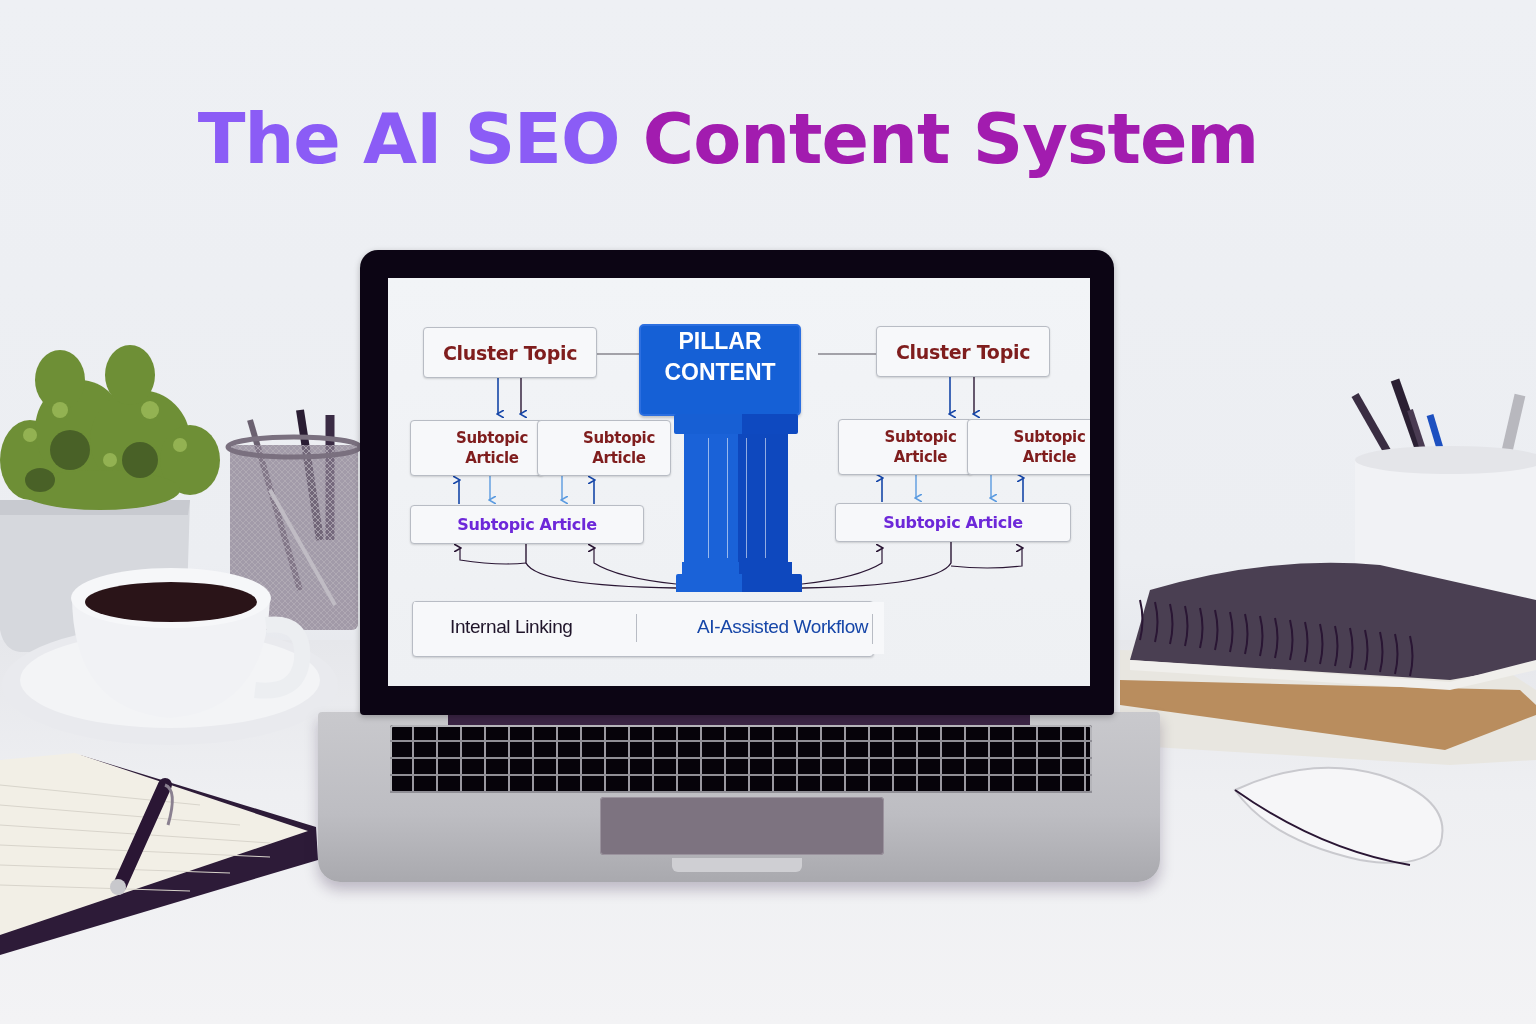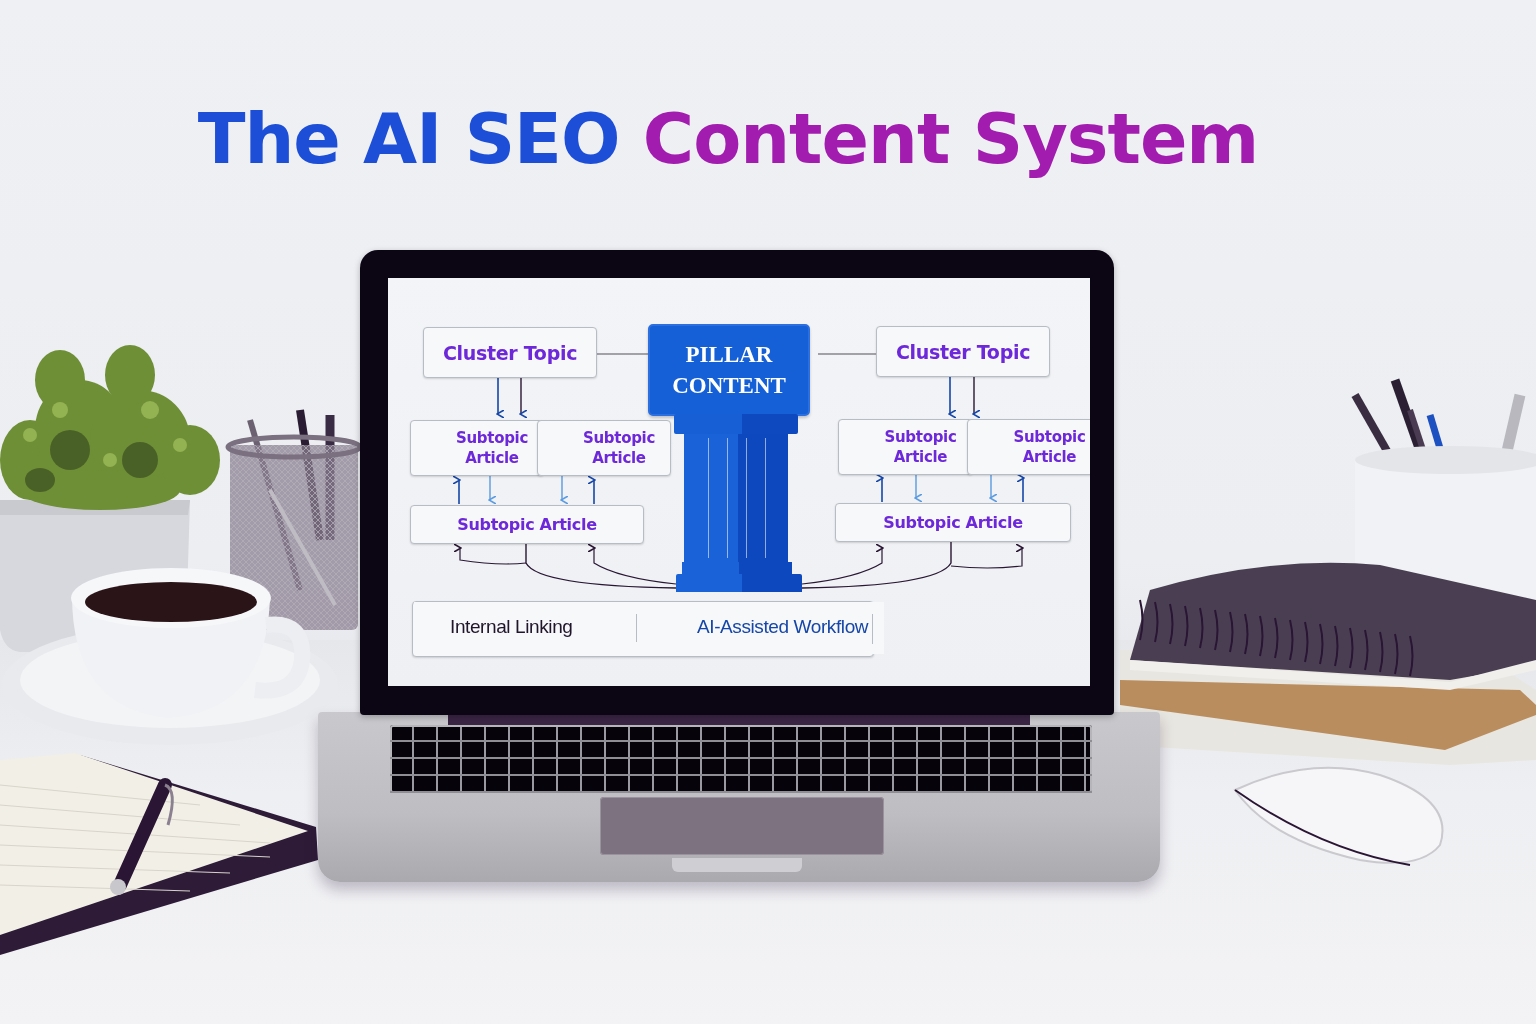--- a/index.html
+++ b/index.html
@@ -3,48 +3,48 @@
 <meta charset="utf-8">
 <style>
   html,body{margin:0;padding:0;}
   body{width:1536px;height:1024px;overflow:hidden;position:relative;
     background:linear-gradient(180deg,#eef0f4 0%,#eceef2 55%,#e4e6eb 70%,#ebecef 100%);
     font-family:"Liberation Sans","DejaVu Sans",sans-serif;}
   .abs{position:absolute;}
   
   #headline{left:0;top:98px;width:1456px;text-align:center;font-size:70px;font-weight:bold;
     letter-spacing:-1px;font-family:"DejaVu Sans","Liberation Sans",sans-serif;}
-  #headline .blue{color:#1d4ed8;}
+  #headline .blue{color:#8b5cf6;}
   #headline .dark{color:#a21caf;font-weight:bold;}
   
   #desk{left:0;top:640px;width:1536px;height:384px;background:linear-gradient(180deg,#e6e7eb 0%,#eeeff2 40%,#f3f3f5 100%);}
   
   #lid{left:360px;top:250px;width:754px;height:465px;background:#0c0514;border-radius:18px 18px 4px 4px;box-shadow:0 2px 6px rgba(0,0,0,.25);}
   #screen{left:388px;top:278px;width:702px;height:408px;background:linear-gradient(180deg,#f2f4f7,#eef0f3);overflow:hidden;}
   #base{left:318px;top:712px;width:842px;height:170px;background:linear-gradient(180deg,#c9c9cd 0%,#bdbdc2 60%,#a9a9ae 100%);
     border-radius:4px 4px 22px 22px;box-shadow:0 8px 14px rgba(40,20,60,.25);}
   #hinge{left:448px;top:712px;width:582px;height:14px;background:#3b2545;}
   #keyboard{left:390px;top:725px;width:702px;height:68px;background:#1a0f20;border-radius:3px;
     background-image:repeating-linear-gradient(90deg,#06030a 0 22px,#9a98a0 22px 24px);
     box-shadow:inset 0 0 0 2px #b5b5ba;}
   #kb-rows{left:390px;top:725px;width:702px;height:68px;
     background-image:repeating-linear-gradient(180deg,transparent 0 15px,#8f8e95 15px 17px);}
   #trackpad{left:600px;top:797px;width:284px;height:58px;background:#7d7380;border-radius:4px;box-shadow:inset 0 0 0 1px #9a929d;}
   #notch{left:672px;top:858px;width:130px;height:14px;background:#cfcfd3;border-radius:0 0 6px 6px;}
   
   .box{position:absolute;background:#f7f8fa;border:1.5px solid #b8bcc4;border-radius:4px;box-shadow:0 1px 2px rgba(0,0,0,.15);
-    display:flex;align-items:center;justify-content:center;text-align:center;color:#6d28d9;font-weight:bold;
+    display:flex;align-items:center;justify-content:center;text-align:center;color:#7f1d1d;font-weight:bold;
     font-family:"DejaVu Sans","Liberation Sans",sans-serif;}
   .cluster{font-size:19px;font-weight:normal;}
   .cluster span{font-weight:bold;letter-spacing:-.3px;}
   .sub{font-size:15px;line-height:20px;letter-spacing:-.3px;padding-left:30px;}
   .subwide{font-size:16px;color:#6d28d9;letter-spacing:-.3px;}
-  #pillar-cap{left:260px;top:46px;width:158px;height:88px;background:#1560d6;border:2px solid #2c6fe0;border-radius:5px;
-    color:#fff;font-size:23px;font-weight:bold;line-height:31px;display:flex;flex-direction:column;align-items:center;justify-content:center;
-    font-family:Liberation Serif, serif;box-shadow:0 2px 3px rgba(0,0,0,.2);}
+  #pillar-cap{left:251px;top:46px;width:158px;height:88px;background:#1560d6;border:2px solid #2c6fe0;border-radius:5px;
+    color:#fff;font-size:23px;font-weight:bold;line-height:31px;display:flex;flex-direction:column;align-items:center;
+    font-family:Liberation Sans, sans-serif;box-shadow:0 2px 3px rgba(0,0,0,.2);}
   #pillar-neck{left:286px;top:136px;width:124px;height:20px;background:linear-gradient(90deg,#175fd4 0 55%,#0e49c0 55%);border-radius:2px;}
   #pillar-shaft{left:296px;top:156px;width:104px;height:128px;
     background:linear-gradient(90deg,#1a62d8 0 52%,#0e48be 52%);}
   #pillar-shaft::after{content:"";position:absolute;inset:4px 6px;
     background:repeating-linear-gradient(90deg,transparent 0 18px,rgba(255,255,255,.55) 18px 19px);}
   #pillar-base1{left:294px;top:284px;width:110px;height:14px;background:linear-gradient(90deg,#1a62d8 0 52%,#0e48be 52%);}
   #pillar-base2{left:288px;top:296px;width:126px;height:18px;background:linear-gradient(90deg,#1a62d8 0 52%,#0e48be 52%);border-radius:2px 2px 0 0;}
   .bar-item{position:absolute;font-family:Liberation Sans, sans-serif;font-size:19px;letter-spacing:-.4px;color:#20152a;}
   svg.lines{position:absolute;left:0;top:0;}
   

